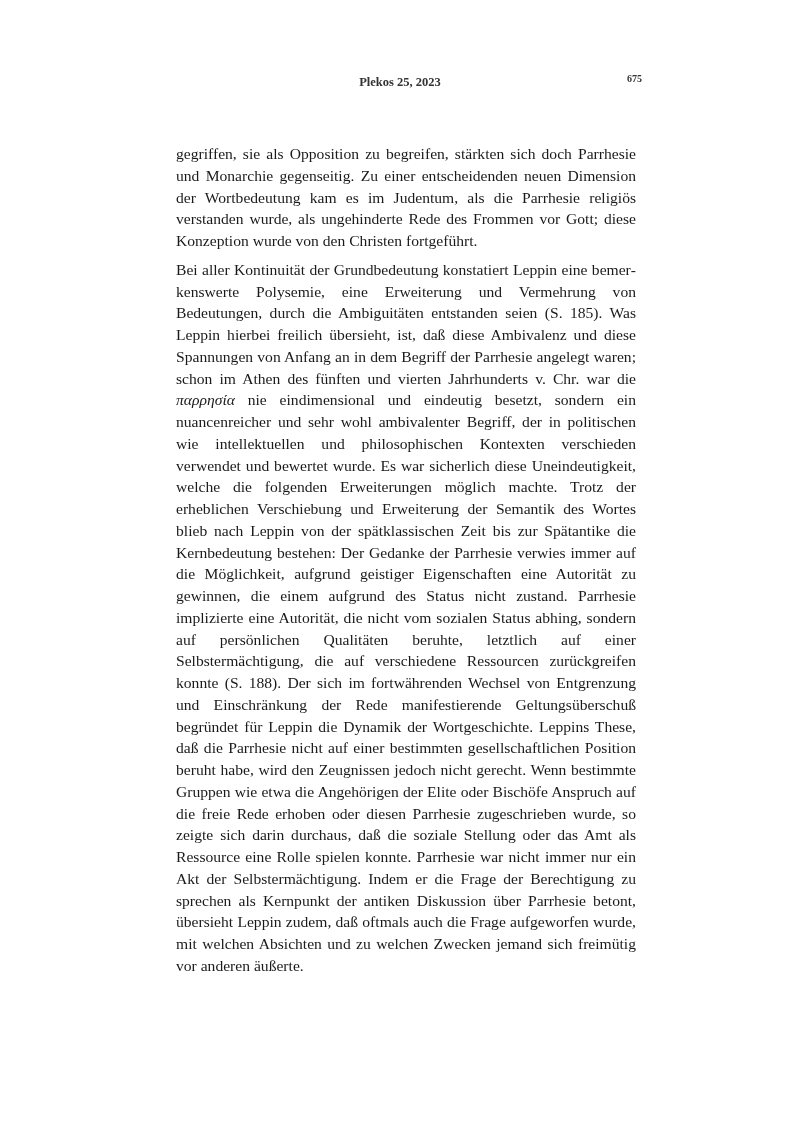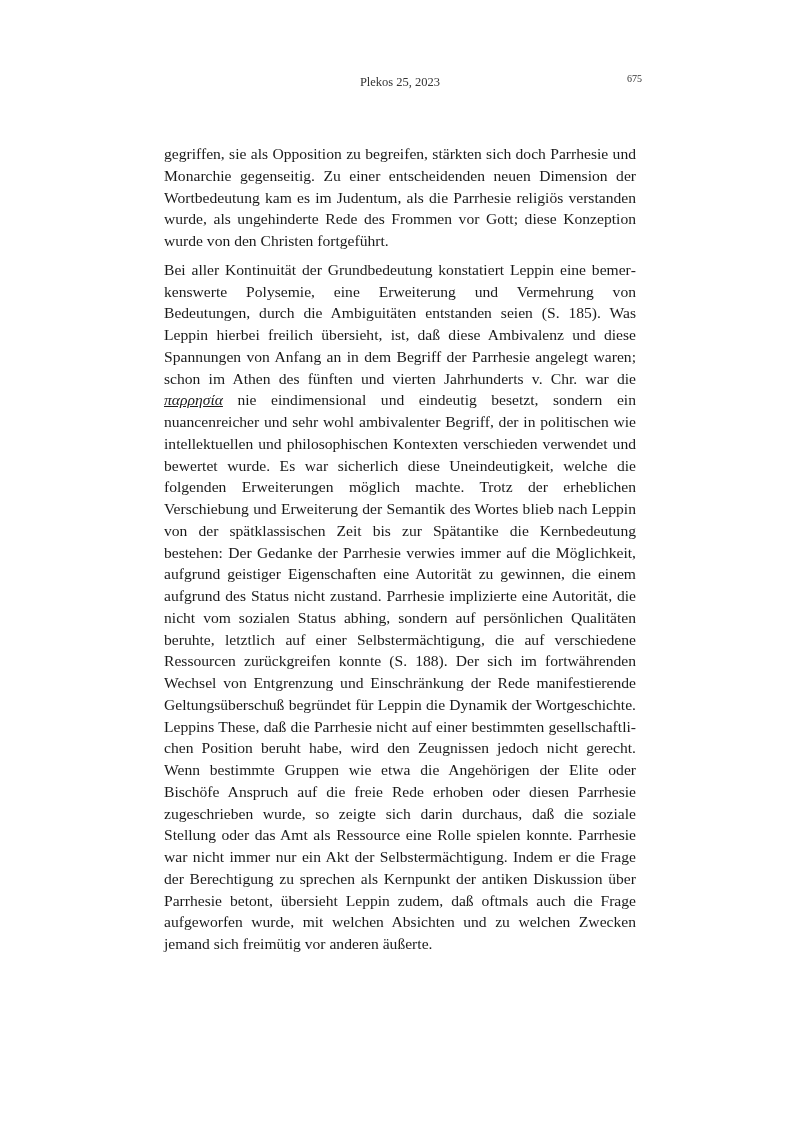--- a/index.html
+++ b/index.html
@@ -16,20 +16,21 @@
       color: #1a1a1a;
     }
     .running-head {
       position: absolute;
       top: 73px;
       left: 164px;
       width: 472px;
       height: 20px;
       font-size: 12.5px;
       color: #333;
+      font-weight: bold;
     }
     .journal {
       position: absolute;
       left: 0;
       right: 0;
       text-align: center;
       top: 2px;
     }
     .pagenum {
       position: absolute;
@@ -37,29 +38,28 @@
       top: 0px;
       font-size: 10px;
     }
     .body-text {
       position: absolute;
       top: 143px;
       left: 164px;
       width: 472px;
     }
     .body-text p {
-      margin: 0 0 7px 0;
+      margin: 0 0 7px 12px;
       font-size: 15.6px;
       line-height: 21.75px;
       text-align: justify;
       hyphens: manual;
     }
     .greek {
       font-style: italic;
-      text-decoration: underline;
     }
   </style>
 </head>
 <body>
 
 <div class="running-head">
   <div class="journal">Plekos 25, 2023</div>
   <div class="pagenum">675</div>
 </div>
 

